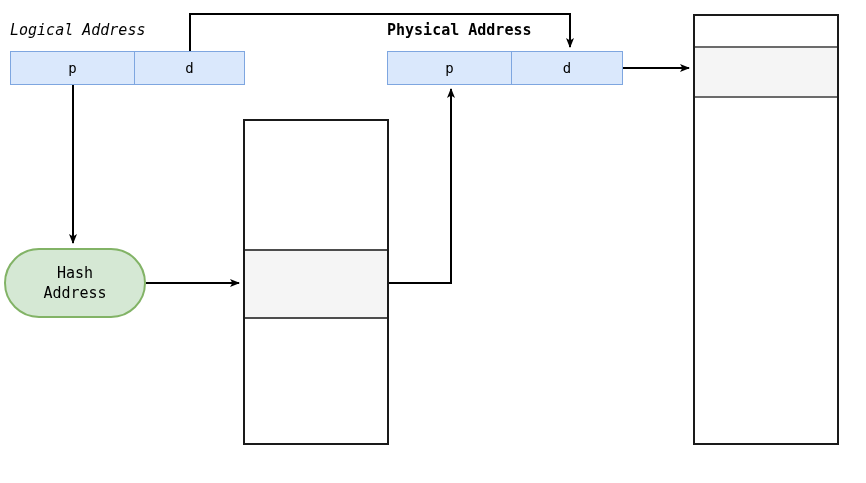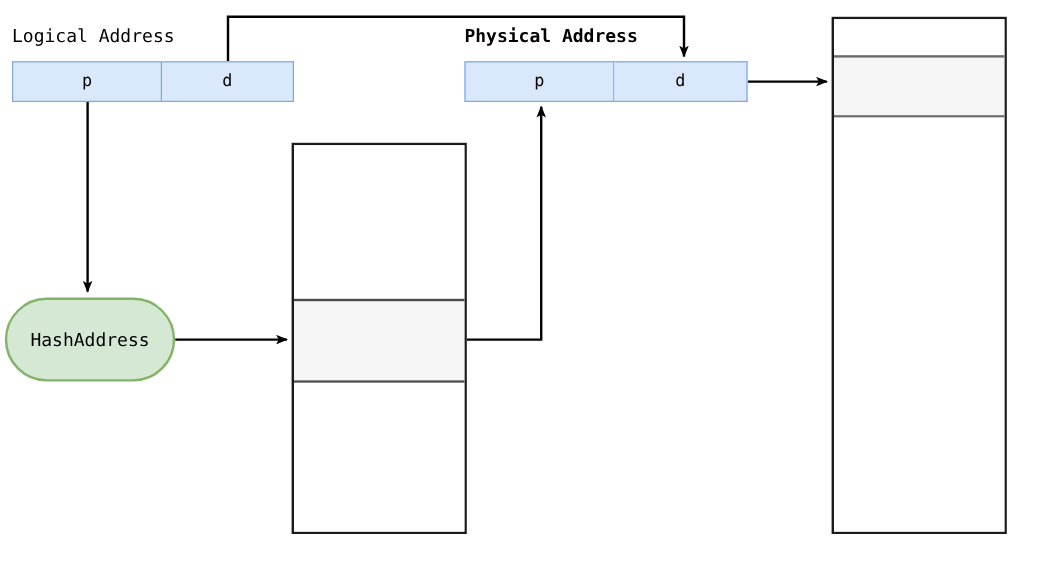--- a/index.html
+++ b/index.html
@@ -28,21 +28,21 @@
 
   
   .cap {
     position: absolute;
     font-family: "DejaVu Sans Mono", "Liberation Mono", monospace;
     font-size: 15px;
     color: #000000;
     white-space: nowrap;
     letter-spacing: 0px;
   }
-  #logical-address-caption { left: 10px; top: 21px; }
+  #logical-address-caption { left: 10px; top: 21px; font-style: italic; }
   #physical-address-caption { left: 387px; top: 21px; font-weight: bold; }
   #hash-table-caption {
     left: 243px; top: 452px;
     width: 146px; text-align: center;
   }
   #physical-memory-caption {
     left: 693px; top: 452px;
     width: 146px; text-align: center;
   }
 
@@ -75,21 +75,21 @@
     position: absolute;
     left: 4px;
     top: 248px;
     width: 142px;
     height: 70px;
     box-sizing: border-box;
     background: #d5e8d4;
     border: 2px solid #82b366;
     border-radius: 35px;
     display: flex;
-    flex-direction: row;
+    flex-direction: column;
     align-items: center;
     justify-content: center;
     font-family: "DejaVu Sans Mono", "Liberation Mono", monospace;
     font-size: 15px;
     color: #000000;
     line-height: 1.35;
   }
 
   
   #hash-table {

